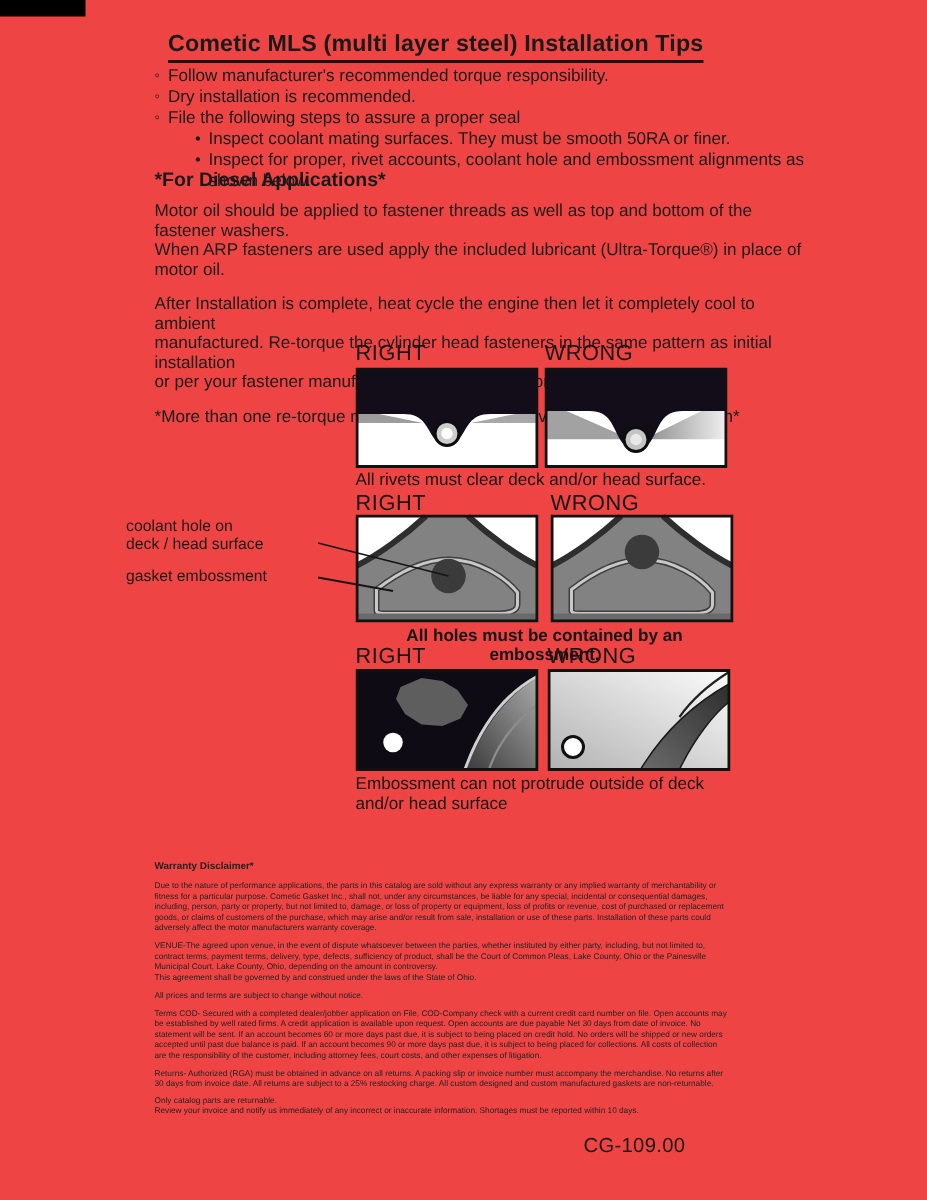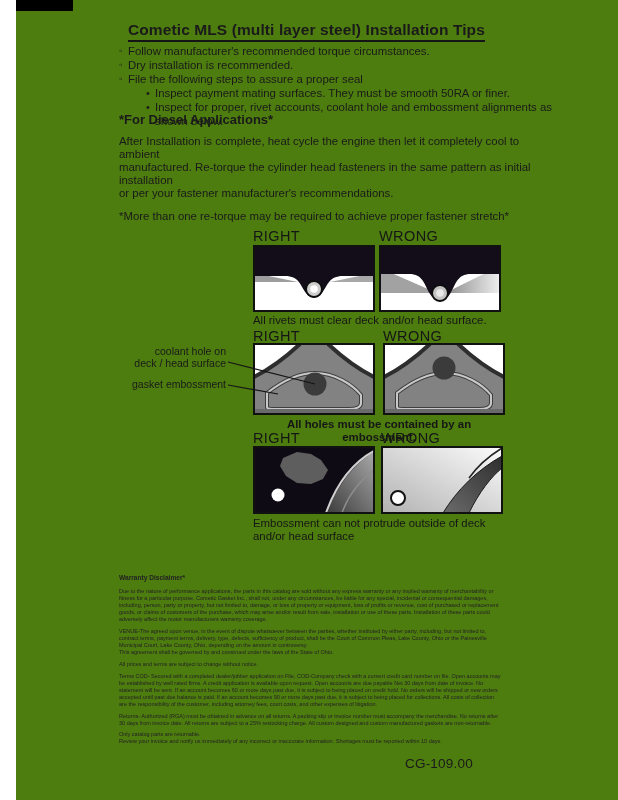--- a/index.html
+++ b/index.html
@@ -1,21 +1,21 @@
 <!DOCTYPE html>
 <html><head>
 <meta charset="utf-8">
 <style>
   html,body{margin:0;padding:0;}
   body{
     width:618px;height:800px;background:#ffffff;
     font-family:"Liberation Sans",sans-serif;color:#1a1a1a;
     position:relative;overflow:hidden;
   }
-  .page{position:absolute;inset:0;background:#4d7c0f;margin-left:16px;}
+  .page{position:absolute;inset:0;background:#ef4444;}
   .corner-mark{position:absolute;left:0;top:0;width:57px;height:11px;background:#000;}
 
   .title{
     position:absolute;left:112px;top:21px;
     font-size:15.5px;font-weight:bold;letter-spacing:.1px;
     border-bottom:2px solid #151515;padding-bottom:1px;display:inline-block;
   }
 
   .bullets{position:absolute;left:103px;top:44px;width:450px;font-size:11.4px;line-height:14px;}
   .b-row{display:flex;}
@@ -26,63 +26,65 @@
   .diesel{position:absolute;left:103px;top:113px;width:434px;font-size:11.4px;line-height:13px;}
   .diesel-heading{font-size:13px;font-weight:bold;margin:0 0 9px 0;}
   .para{white-space:pre-line;margin:0 0 10px 0;}
 
   .fig-label{position:absolute;width:122px;text-align:left;font-size:14.5px;letter-spacing:.4px;color:#161616;}
   .panel{position:absolute;}
   .panel svg{display:block;}
   .cap{position:absolute;font-size:11.4px;line-height:13px;color:#161616;}
   .cap.center{text-align:center;font-weight:bold;}
   .preline{white-space:pre-line;}
-  .ann{position:absolute;left:100px;width:110px;text-align:right;font-size:10.5px;line-height:11.5px;white-space:pre-line;}
+  .ann{position:absolute;left:84px;width:110px;font-size:10.5px;line-height:11.5px;white-space:pre-line;}
   .conn{position:absolute;left:100px;top:340px;pointer-events:none;}
 
   .legal{position:absolute;left:103px;top:574px;width:447px;font-size:5.5px;line-height:7.1px;color:#232323;letter-spacing:0;}
   .legal-heading{font-size:6.6px;font-weight:bold;margin:0 0 7px 0;}
   .lp{white-space:pre-line;margin:0 0 4.5px 0;}
 
   .page-code{position:absolute;left:389px;top:756px;font-size:13.5px;letter-spacing:.2px;}
 </style>
 </head>
 <body>
 
 <div class="page">
 
   <div class="corner-mark"></div>
 
   <div class="title">Cometic MLS (multi layer steel) Installation Tips</div>
 
   <div class="bullets">
     <div class="b-row">
       <span class="b-marker">◦</span>
-      <span>Follow manufacturer's recommended torque circumstances.</span>
+      <span>Follow manufacturer's recommended torque responsibility.</span>
     </div>
     <div class="b-row">
       <span class="b-marker">◦</span>
       <span>Dry installation is recommended.</span>
     </div>
     <div class="b-row">
       <span class="b-marker">◦</span>
       <span>File the following steps to assure a proper seal</span>
     </div>
     <div class="b-row sub">
       <span class="b-marker">•</span>
-      <span>Inspect payment mating surfaces.  They must be smooth 50RA or finer.</span>
+      <span>Inspect coolant mating surfaces.  They must be smooth 50RA or finer.</span>
     </div>
     <div class="b-row sub">
       <span class="b-marker">•</span>
       <span>Inspect for proper, rivet accounts, coolant hole and embossment alignments as shown below.</span>
     </div>
   </div>
 
   <div class="diesel">
     <div class="diesel-heading">*For Diesel Applications*</div>
+    <div class="para">Motor oil should be applied to fastener threads as well as top and bottom of the fastener washers.
+When ARP fasteners are used apply the included lubricant (Ultra-Torque®) in place of motor oil.</div>
     <div class="para">After Installation is complete, heat cycle the engine then let it completely cool to ambient
 manufactured. Re-torque the cylinder head fasteners in the same pattern as initial installation
 or per your fastener manufacturer's recommendations.</div>
     <div class="para">*More than one re-torque may be required to achieve proper fastener stretch*</div>
   </div>
 
   <div class="fig-label" style="left:237px;top:228px;">RIGHT</div>
   <div class="fig-label" style="left:363px;top:228px;">WRONG</div>
 
   <div class="panel" style="left:237px;top:245px;">

